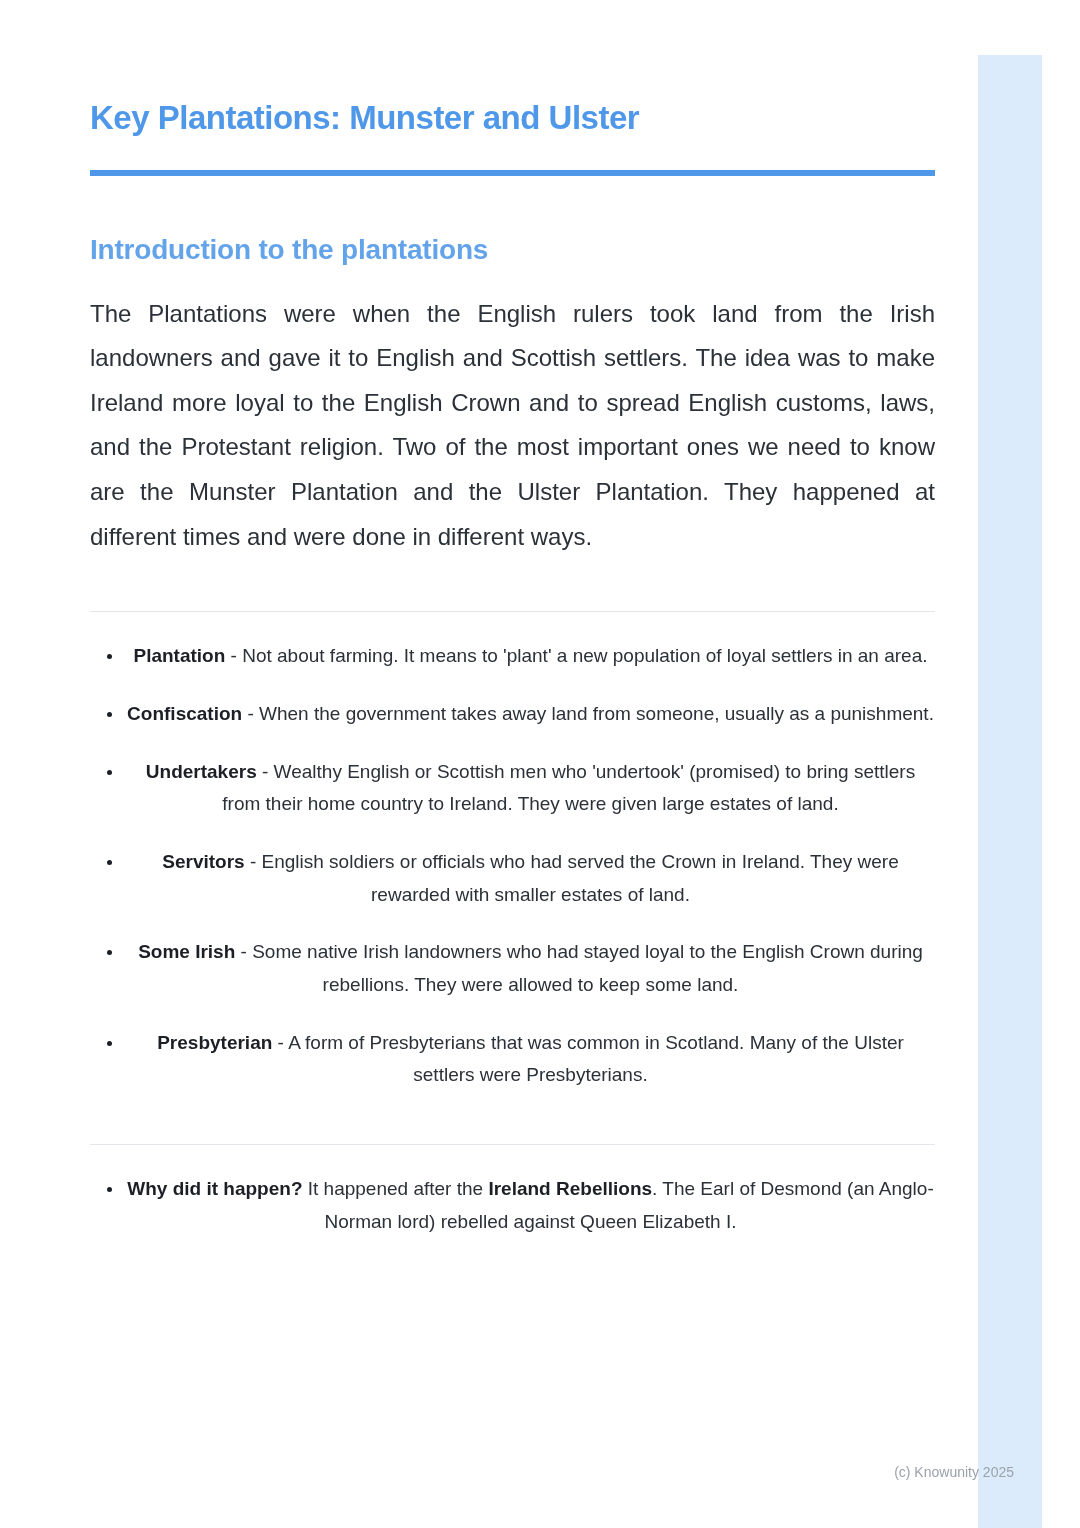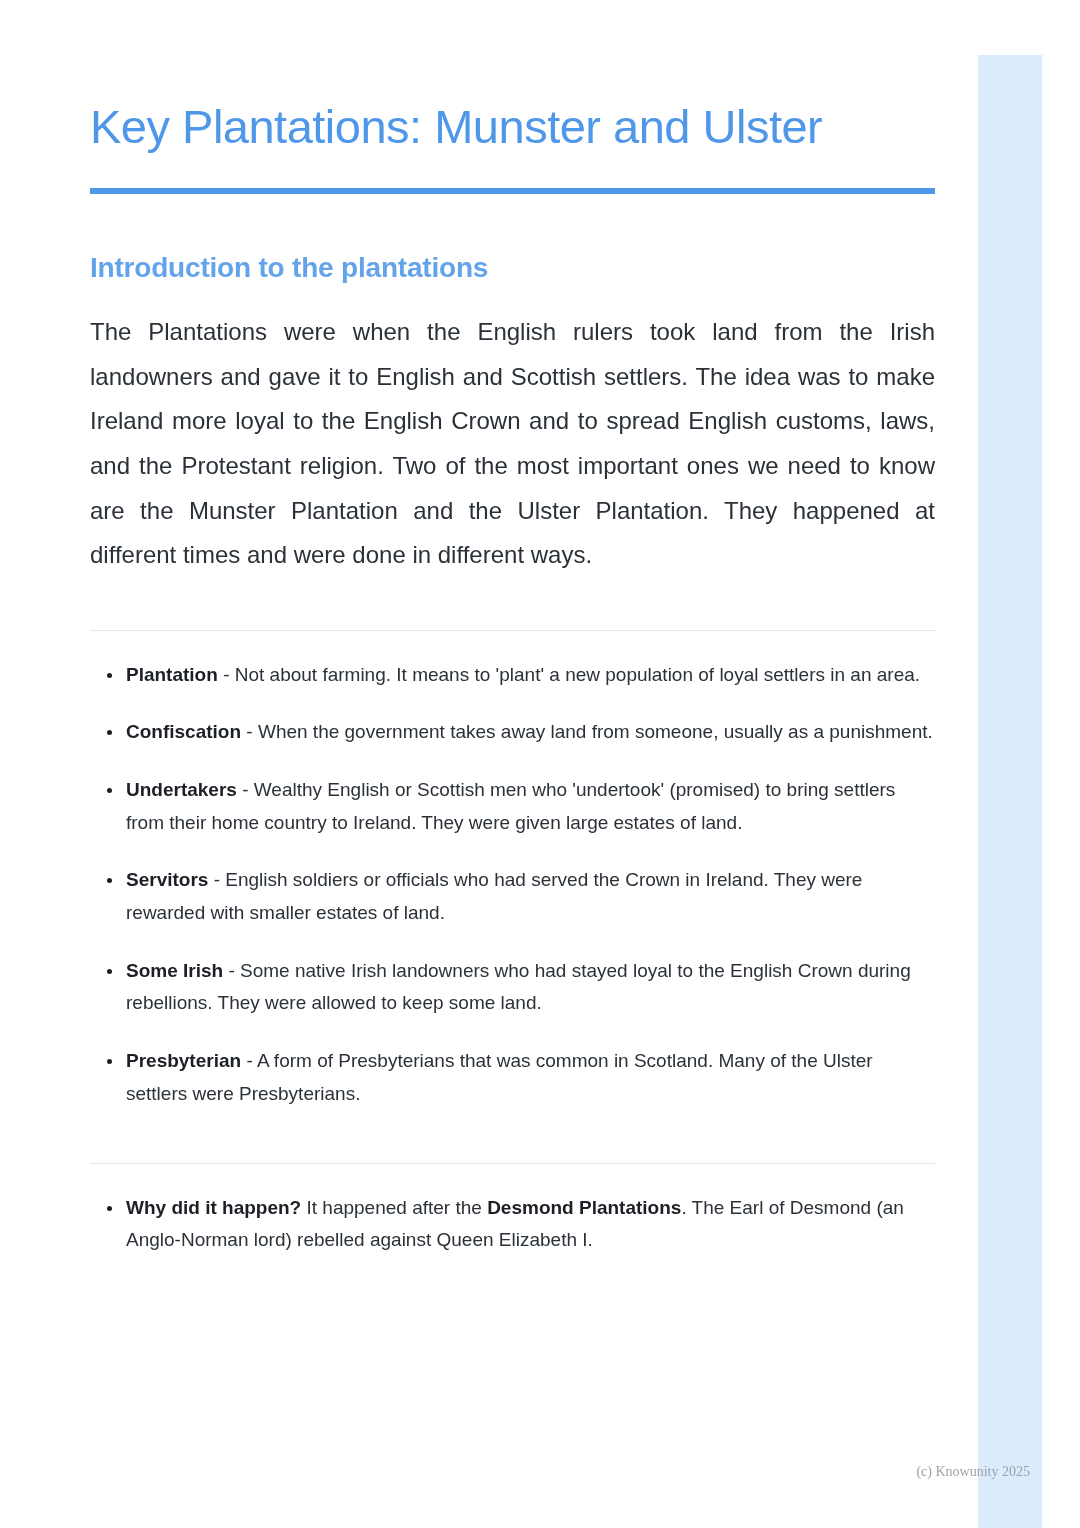--- a/index.html
+++ b/index.html
@@ -22,22 +22,22 @@
   }
   .content {
     position: relative;
     margin-left: 90px;
     width: 845px;
     padding-top: 96px;
     padding-bottom: 120px;
   }
   h1.page-title {
     color: #4f97e8;
-    font-size: 47px;
-    font-weight: normal;
+    font-size: 33px;
+    font-weight: bold;
     line-height: 1.32;
     letter-spacing: -0.5px;
     max-width: 830px;
   }
   .title-rule {
     margin-top: 30px;
     height: 6px;
     width: 100%;
     background: #4f97e8;
     border: none;
@@ -71,34 +71,34 @@
     margin-top: 28px;
     padding-left: 34px;
     list-style: disc;
   }
   ul.bullet-list li {
     font-size: 19px;
     line-height: 1.72;
     margin-bottom: 25px;
     padding-left: 2px;
     color: #2b3138;
+    text-align: center;
   }
   ul.bullet-list li:last-child { margin-bottom: 0; }
   ul.bullet-list li::marker { color: #1c2026; font-size: 17px; }
   .term, .bold-inline {
     font-weight: bold;
     color: #1c2026;
   }
   .footer-credit {
     position: absolute;
-    right: 50px;
+    right: 66px;
     bottom: 48px;
     font-size: 14px;
     color: #9aa3ab;
-    font-family: Liberation Serif, serif;
   }
 </style>
 </head>
 <body>
 
 <div class="side-stripe"></div>
 
 <div class="content">
 
   <h1 class="page-title">Key Plantations: Munster and Ulster</h1>
@@ -117,18 +117,18 @@
     <li><span class="term">Servitors</span> <span>- English soldiers or officials who had served the Crown in Ireland. They were rewarded with smaller estates of land.</span></li>
     <li><span class="term">Some Irish</span> <span>- Some native Irish landowners who had stayed loyal to the English Crown during rebellions. They were allowed to keep some land.</span></li>
     <li><span class="term">Presbyterian</span> <span>- A form of Presbyterians that was common in Scotland. Many of the Ulster settlers were Presbyterians.</span></li>
   </ul>
 
   <hr class="divider">
 
 
 
   <ul class="bullet-list">
-    <li><span class="bold-inline">Why did it happen?</span> <span>It happened after the</span> <span class="bold-inline">Desmond Plantations</span><span>. The Earl of Desmond (an Anglo-Norman lord) rebelled against Queen Elizabeth I.</span></li>
+    <li><span class="bold-inline">Why did it happen?</span> <span>It happened after the</span> <span class="bold-inline">Ireland Rebellions</span><span>. The Earl of Desmond (an Anglo-Norman lord) rebelled against Queen Elizabeth I.</span></li>
   </ul>
 
 </div>
 
 <div class="footer-credit">(c) Knowunity 2025</div>
 
 </body></html>

